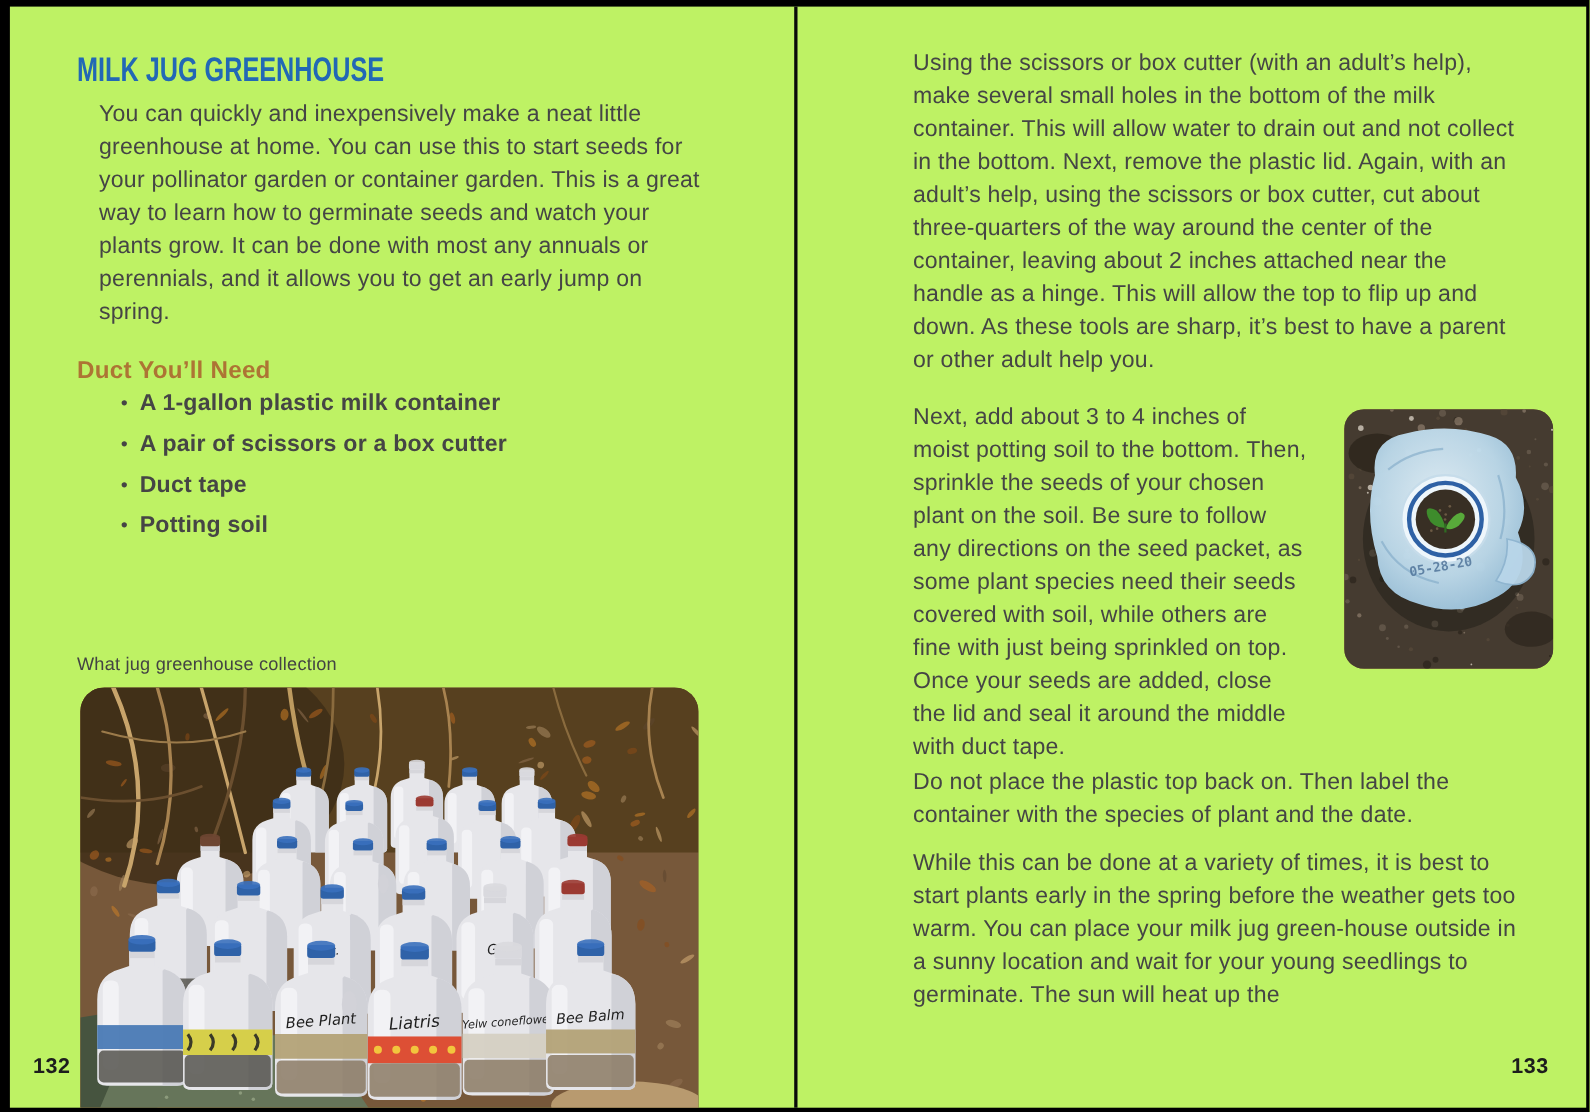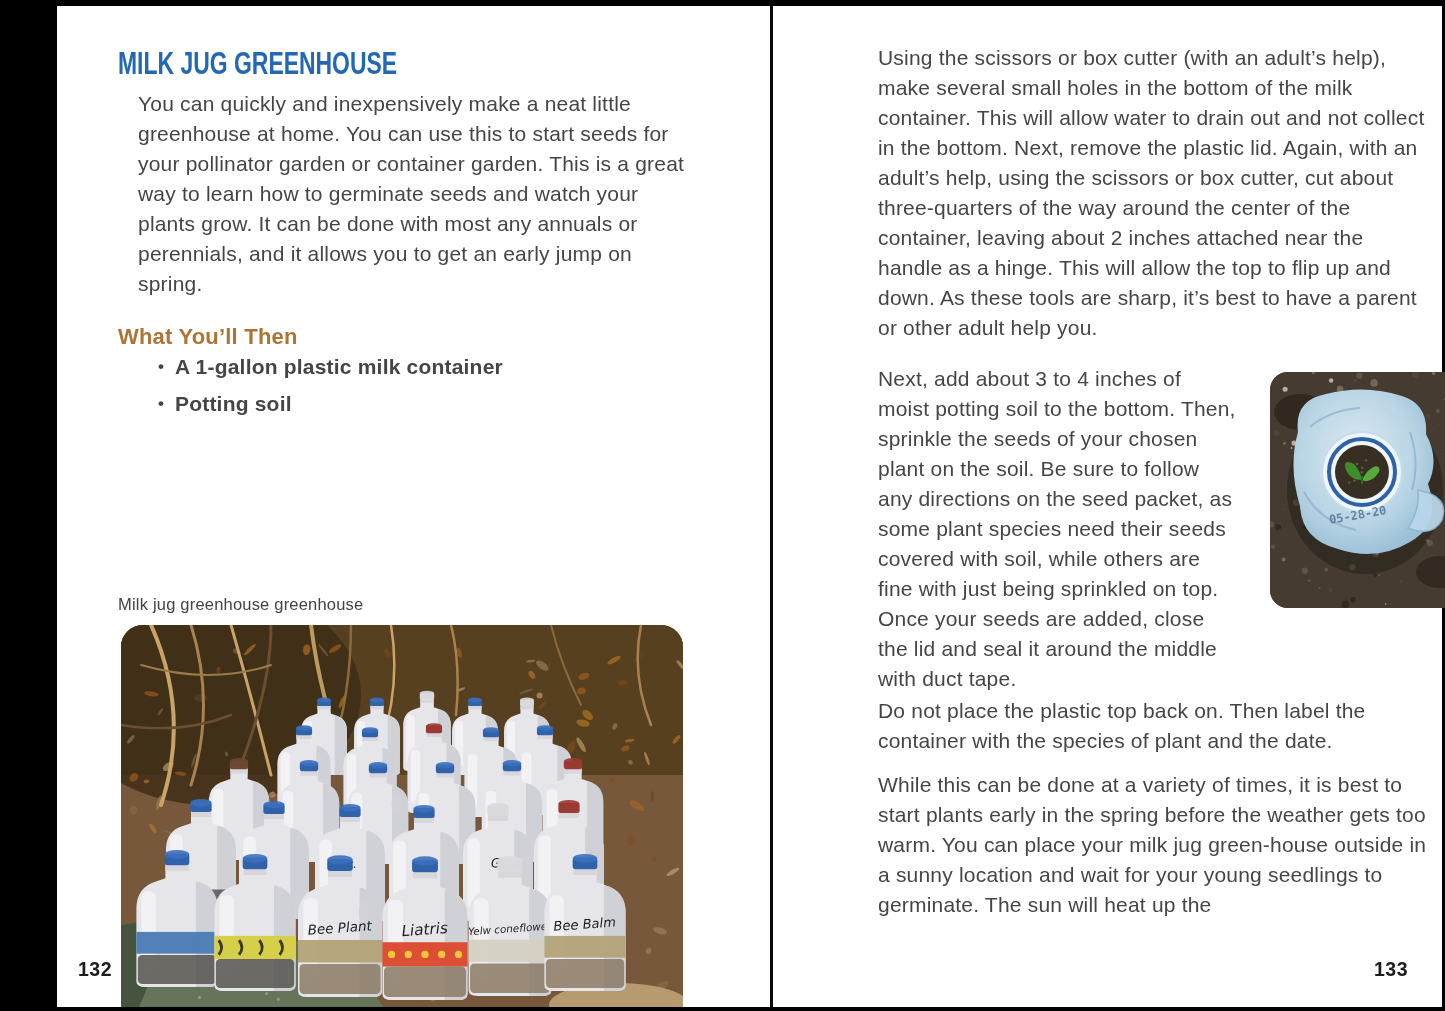--- a/index.html
+++ b/index.html
@@ -1,20 +1,20 @@
 <!DOCTYPE html>
 <html><head>
 <meta charset="utf-8">
 <style>
   html,body{margin:0;padding:0;}
   body{
     width:1445px;height:1011px;background:#000;position:relative;overflow:hidden;
     font-family:"Liberation Sans","DejaVu Sans",sans-serif;
   }
-  .spread{position:absolute;left:9px;top:6px;right:3px;bottom:4px;background:#ffffff;margin-left:48px;}
+  .spread{position:absolute;left:9px;top:6px;right:3px;bottom:4px;background:#bef264;}
   .page{position:absolute;top:0;bottom:0;}
   .page-left{left:0;width:713px;}
   .page-divider{position:absolute;left:713px;top:0;bottom:0;width:3px;background:#0a0a0a;}
   .page-right{left:716px;right:6px;}
   .abs{position:absolute;}
 
   .heading{
     color:#2268b5;font-weight:bold;font-size:31px;letter-spacing:0px;white-space:nowrap;
     transform:scaleX(0.74);transform-origin:left top;
   }
@@ -41,28 +41,30 @@
 <body>
 
 <div class="spread">
 
   <div class="page page-left">
 
     <div class="abs heading" style="left:61px;top:40px;">MILK JUG GREENHOUSE</div>
 
     <div class="abs body-text" style="left:81px;top:83px;width:548px;">You can quickly and inexpensively make a neat little greenhouse at home. You can use this to start seeds for your pollinator garden or container garden. This is a great way to learn how to germinate seeds and watch your plants grow. It can be done with most any annuals or perennials, and it allows you to get an early jump on spring.</div>
 
-    <div class="abs subheading" style="left:61px;top:318px;">What You’ll Then</div>
+    <div class="abs subheading" style="left:61px;top:318px;">Duct You’ll Need</div>
 
     <ul class="abs materials" style="left:118px;top:347px;font-weight:bold;">
       <li>A 1-gallon plastic milk container</li>
+      <li>A pair of scissors or a box cutter</li>
+      <li>Duct tape</li>
       <li>Potting soil</li>
     </ul>
 
-    <div class="abs caption" style="left:61px;top:587px;">Milk jug greenhouse greenhouse</div>
+    <div class="abs caption" style="left:61px;top:587px;">What jug greenhouse collection</div>
 
     <div class="abs photo-frame photo-left" style="left:64px;top:619px;width:562px;height:382px;">
       <svg id="photoLeft" width="562" height="382" viewBox="0 0 562 382">
           <rect x="0" y="0" width="562" height="382" fill="#77583a"></rect>
           <rect x="0" y="0" width="562" height="150" fill="#57401f"></rect>
           <ellipse cx="90" cy="70" rx="150" ry="110" fill="#3c2c16" opacity="0.8"></ellipse>
           <g>
             <ellipse cx="460.45319234164344" cy="65.99509215964645" rx="4.279829975843313" ry="3.3636827503851237" fill="#b5641f" opacity="0.55" transform="rotate(170.77741191416862 460.45319234164344 65.99509215964645)"></ellipse>
             <ellipse cx="58.83152313659957" cy="220.0643032356902" rx="8.438915069524228" ry="1.1103711364630726" fill="#cc7f26" opacity="0.55" transform="rotate(134.94170812184166 58.83152313659957 220.0643032356902)"></ellipse>
             <ellipse cx="449.6601803309168" cy="123.35181511785777" rx="8.24662813058967" ry="3.507765719134227" fill="#8a4a16" opacity="0.55" transform="rotate(116.91566332381626 449.6601803309168 123.35181511785777)"></ellipse>

